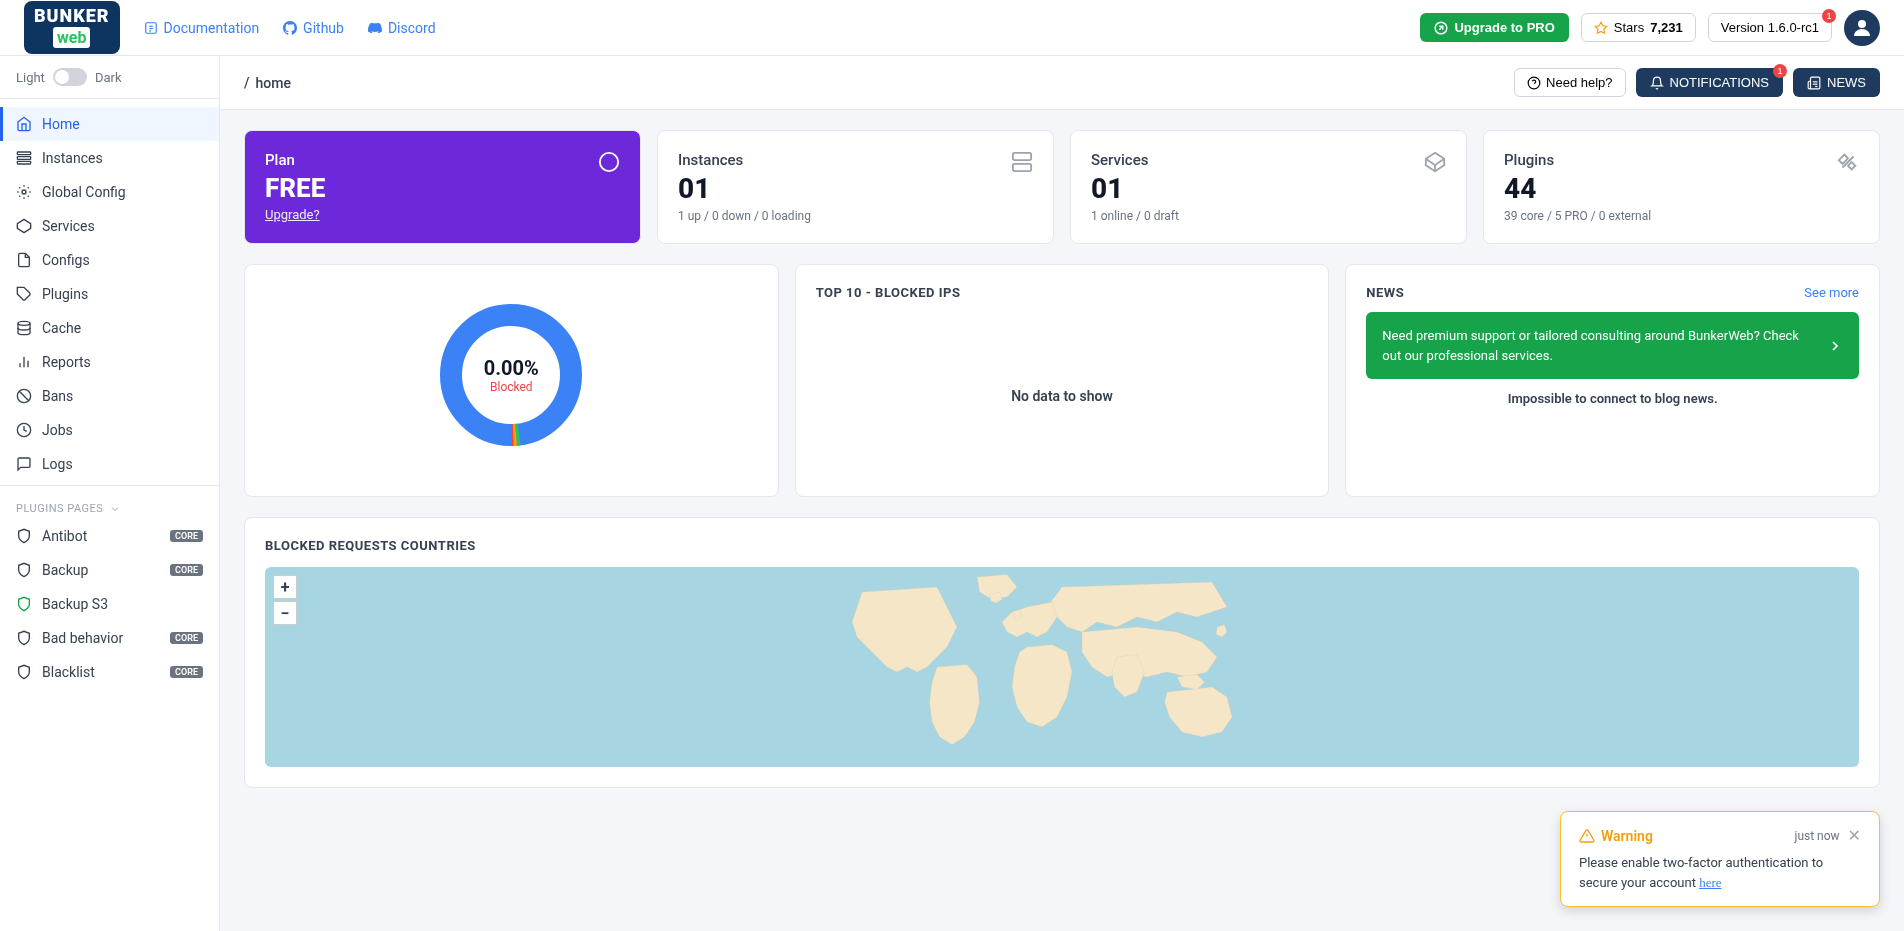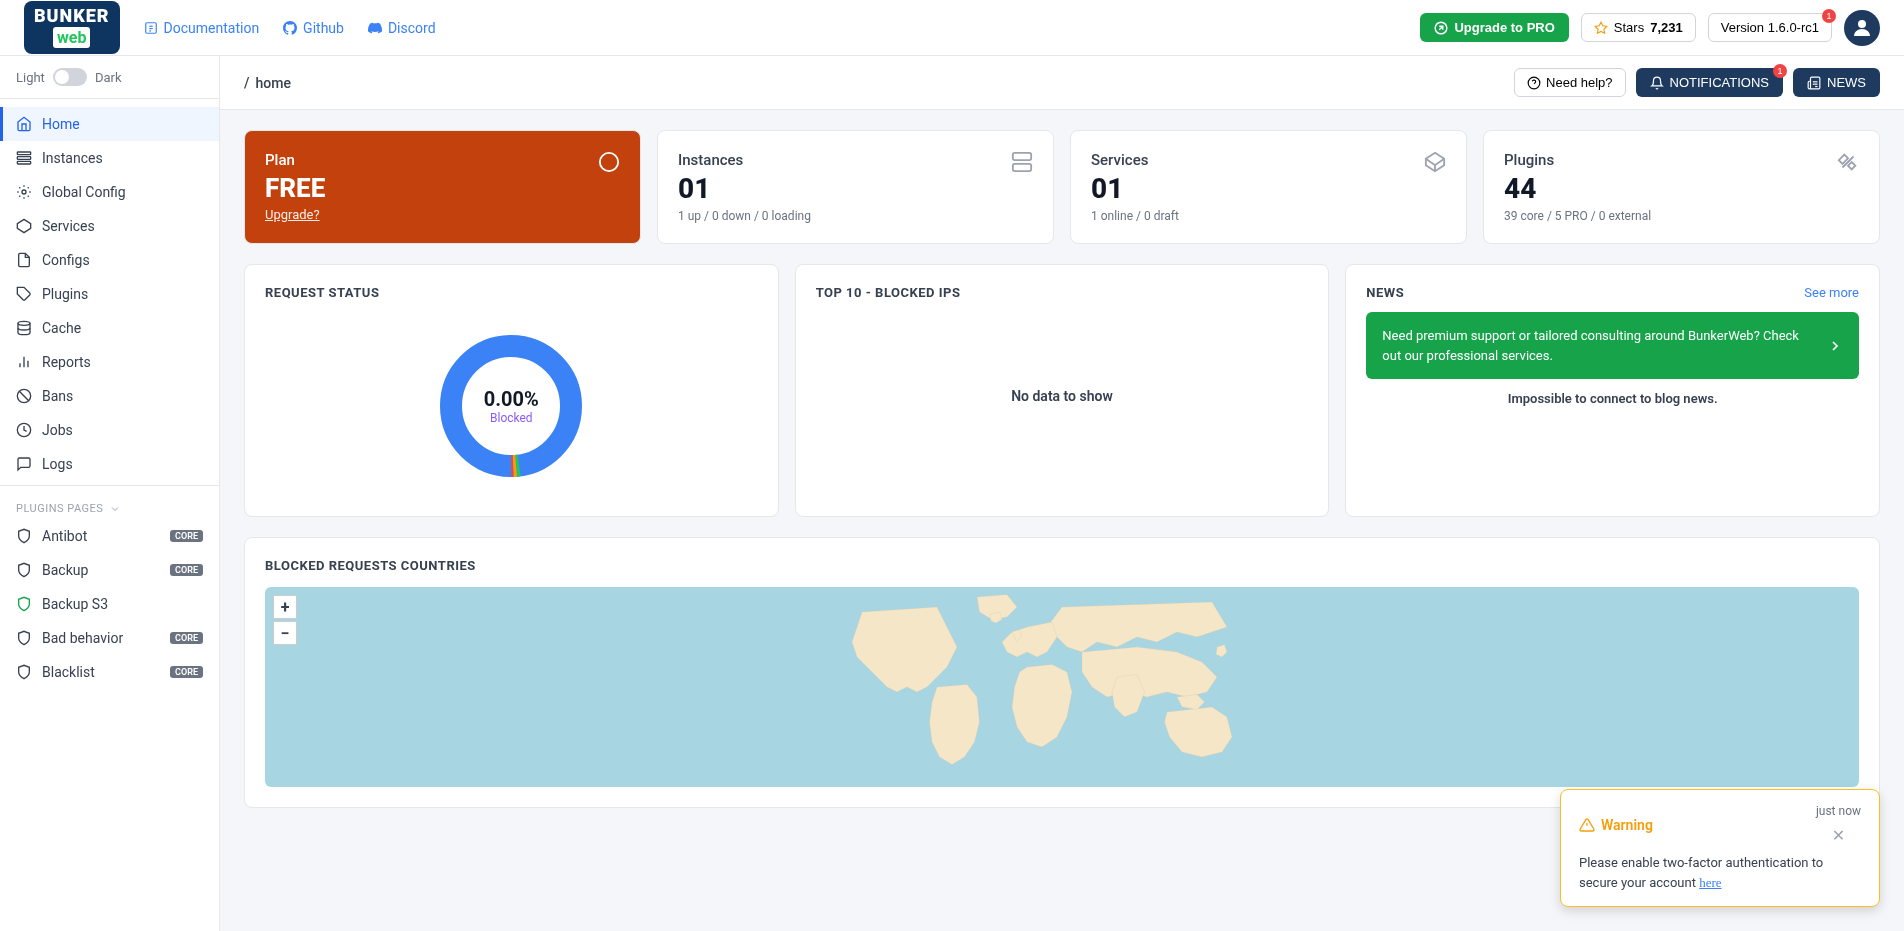--- a/index.html
+++ b/index.html
@@ -271,21 +271,21 @@
     .stat-card {
       background: #fff;
       border-radius: 8px;
       padding: 20px;
       border: 1px solid #e5e7eb;
       display: flex;
       align-items: flex-start;
       justify-content: space-between;
     }
     .stat-card.green-card {
-      background: #c2410c;
+      background: #6d28d9;
       color: #fff;
     }
     .stat-card-left { display: flex; flex-direction: column; gap: 6px; }
     .stat-label { font-size: 15px; color: #374151; font-weight: 500; }
     .green-card .stat-label { color: #fff; }
     .stat-value { font-size: 28px; font-weight: 800; color: #111827; line-height: 1; }
     .green-card .stat-value { color: #fff; font-size: 26px; }
     .stat-sub { font-size: 12px; color: #6b7280; }
     .stat-icon { color: #9ca3af; }
     .stat-icon svg { width: 22px; height: 22px; }
@@ -336,21 +336,21 @@
       height: 160px;
     }
     .donut-center {
       position: absolute;
       top: 50%;
       left: 50%;
       transform: translate(-50%, -50%);
       text-align: center;
     }
     .donut-percent { font-size: 20px; font-weight: 700; color: #111827; }
-    .donut-label { font-size: 12px; color: #8b5cf6; }
+    .donut-label { font-size: 12px; color: #ef4444; }
 
     
     .news-card { background: #fff; border-radius: 8px; border: 1px solid #e5e7eb; padding: 20px; }
     .news-header { display: flex; justify-content: space-between; align-items: center; margin-bottom: 12px; }
     .news-title { font-size: 13px; font-weight: 700; color: #374151; text-transform: uppercase; letter-spacing: 0.5px; }
     .see-more { font-size: 13px; color: #3b82f6; cursor: pointer; text-decoration: none; }
     .news-item {
       background: #16a34a;
       color: #fff;
       border-radius: 6px;
@@ -743,21 +743,20 @@
                 <path d="M18 6L6 18M8 4l4 4-6 6-4-4z"></path>
                 <path d="M16 20l4-4-4-4-4 4z"></path>
               </svg>
           </div>
         </div>
       </div>
 
       <div class="charts-row">
 
         <div class="chart-card">
-          <div class="chart-title">REQUEST STATUS</div>
           <div class="donut-wrapper">
             <div class="donut-chart">
               <svg width="160" height="160" viewBox="0 0 160 160">
 
                 <circle cx="80" cy="80" r="60" fill="none" stroke="#3b82f6" stroke-width="22"></circle>
 
                 <circle cx="80" cy="80" r="60" fill="none" stroke="#22c55e" stroke-width="22" stroke-dasharray="3 374" stroke-dashoffset="-180" transform="rotate(-90 80 80)"></circle>
                 <circle cx="80" cy="80" r="60" fill="none" stroke="#f59e0b" stroke-width="22" stroke-dasharray="3 374" stroke-dashoffset="-183" transform="rotate(-90 80 80)"></circle>
                 <circle cx="80" cy="80" r="60" fill="none" stroke="#ef4444" stroke-width="22" stroke-dasharray="2 374" stroke-dashoffset="-186" transform="rotate(-90 80 80)"></circle>
               </svg>
@@ -832,21 +831,21 @@
 <div class="warning-toast">
   <div class="warning-header">
     <div class="warning-title">
       <svg width="16" height="16" viewBox="0 0 24 24" fill="none" stroke="#f59e0b" stroke-width="2">
           <path d="M10.29 3.86L1.82 18a2 2 0 0 0 1.71 3h16.94a2 2 0 0 0 1.71-3L13.71 3.86a2 2 0 0 0-3.42 0z"></path>
           <line x1="12" y1="9" x2="12" y2="13"></line>
           <line x1="12" y1="17" x2="12.01" y2="17"></line>
         </svg>
       <span>Warning</span>
     </div>
-    <div style="display:flex;align-items:center;gap:8px;flex-direction:column;">
+    <div style="display:flex;align-items:center;gap:8px;">
       <span class="warning-time">just now</span>
       <button class="warning-close">✕</button>
     </div>
   </div>
   <div class="warning-body">
     <span>Please enable two-factor authentication to secure your account</span>
     <a class="warning-link">here</a>
   </div>
 </div>
 

